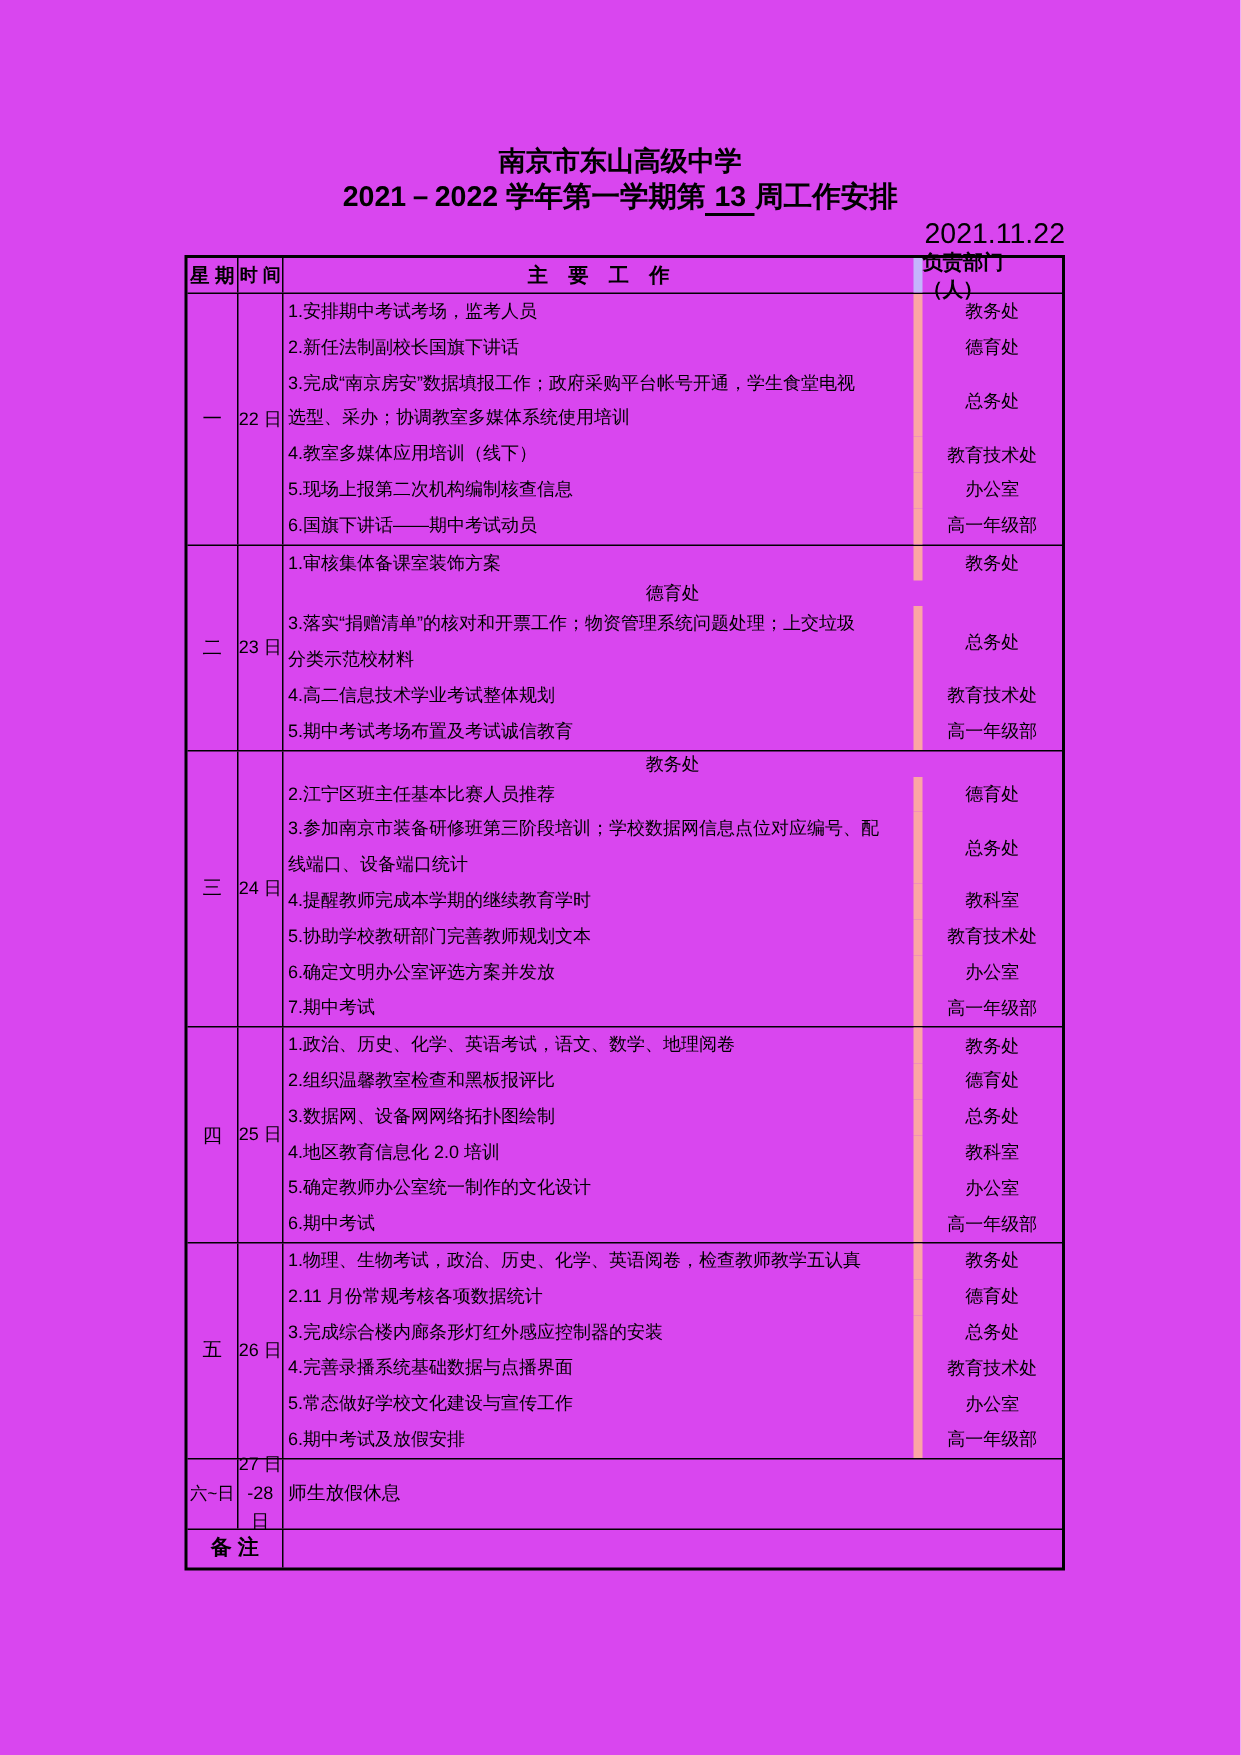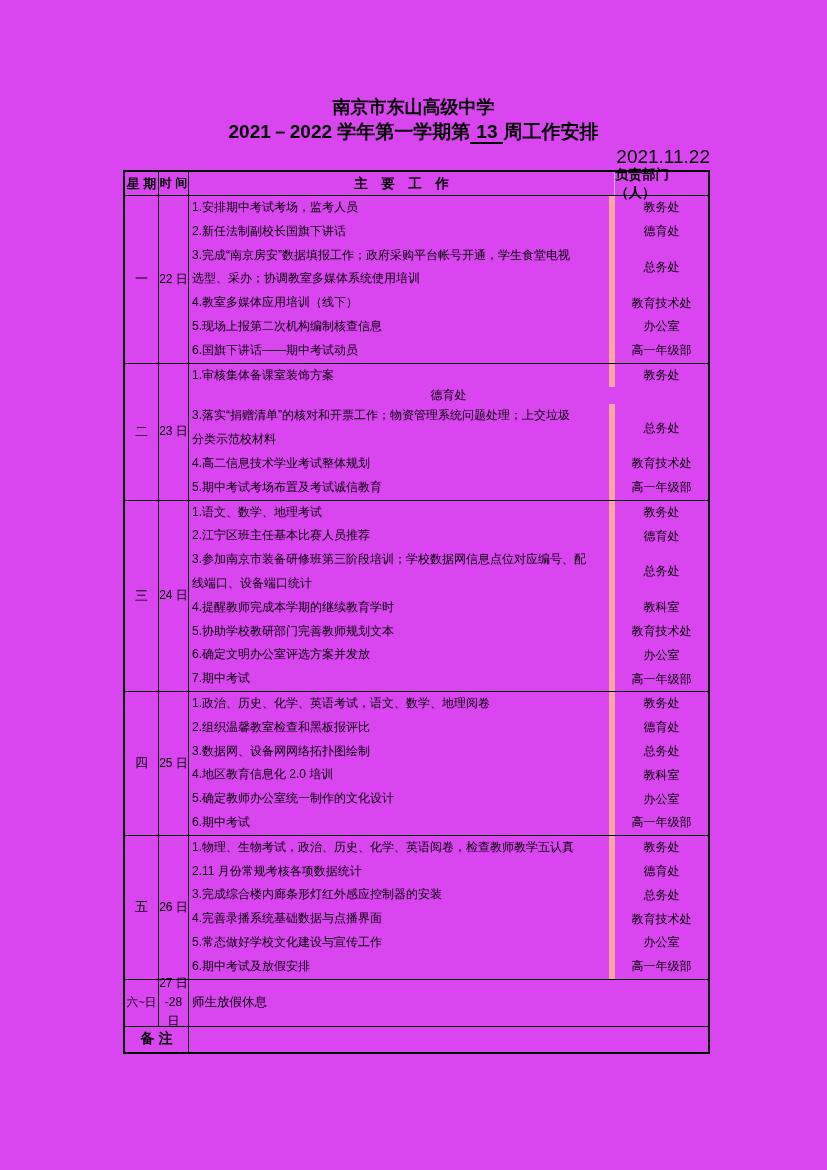--- a/index.html
+++ b/index.html
@@ -12,21 +12,21 @@
   .title2 { text-align:center; font-size:19px; font-weight:bold; line-height:27px; }
   .wk { border-bottom:2px solid #000; padding:0 6px; }
   .docdate { width:587px; margin:4px 0 6px 123px; text-align:right; font-size:19px; line-height:15px; }
 
   .tbl { margin-left:123px; width:587px; border:2px solid #000; }
   .row { display:flex; align-items:stretch; border-bottom:1px solid #000; }
   .row:last-child { border-bottom:none; }
   .c { flex:none; }
   .daycell { width:34px; border-right:1px solid #000; display:flex; align-items:center; justify-content:center; font-size:13px; white-space:nowrap; }
   .datecell { width:30px; border-right:1px solid #000; display:flex; align-items:center; justify-content:center; font-size:12px; white-space:pre-line; text-align:center; overflow:visible; }
-  .workhd { width:426px; border-right:1px solid #c4b5fd; display:flex; align-items:center; justify-content:center; }
+  .workhd { width:426px; border-right:6px solid #c4b5fd; display:flex; align-items:center; justify-content:center; }
   .depthd { flex:1 1 auto; display:flex; align-items:center; justify-content:center; }
   .header { height:24px; font-weight:bold; font-size:13.5px; }
 
   .itemcol { flex:1 1 auto; display:flex; flex-direction:column; }
   .item { display:flex; align-items:stretch; }
   .it {
     width:426px; border-right:6px solid #fca5a5; padding:0 2px 0 3px;
     font-size:12px; line-height:23.8px; white-space:pre; overflow:hidden;
   }
   .id { flex:1 1 auto; display:flex; align-items:center; justify-content:center; font-size:12px; }
@@ -117,21 +117,20 @@
             <div class="id">高一年级部</div>
           </div>
       </div>
     </div>
 
     <div class="row">
       <div class="c daycell">三</div>
       <div class="c datecell">24 日</div>
       <div class="itemcol">
         <div class="item">
-            <div class="it">1.语文、数学、地理考试</div>
             <div class="id">教务处</div>
           </div>
         <div class="item">
             <div class="it">2.江宁区班主任基本比赛人员推荐</div>
             <div class="id">德育处</div>
           </div>
         <div class="item">
             <div class="it">3.参加南京市装备研修班第三阶段培训；学校数据网信息点位对应编号、配
 线端口、设备端口统计</div>
             <div class="id">总务处</div>

